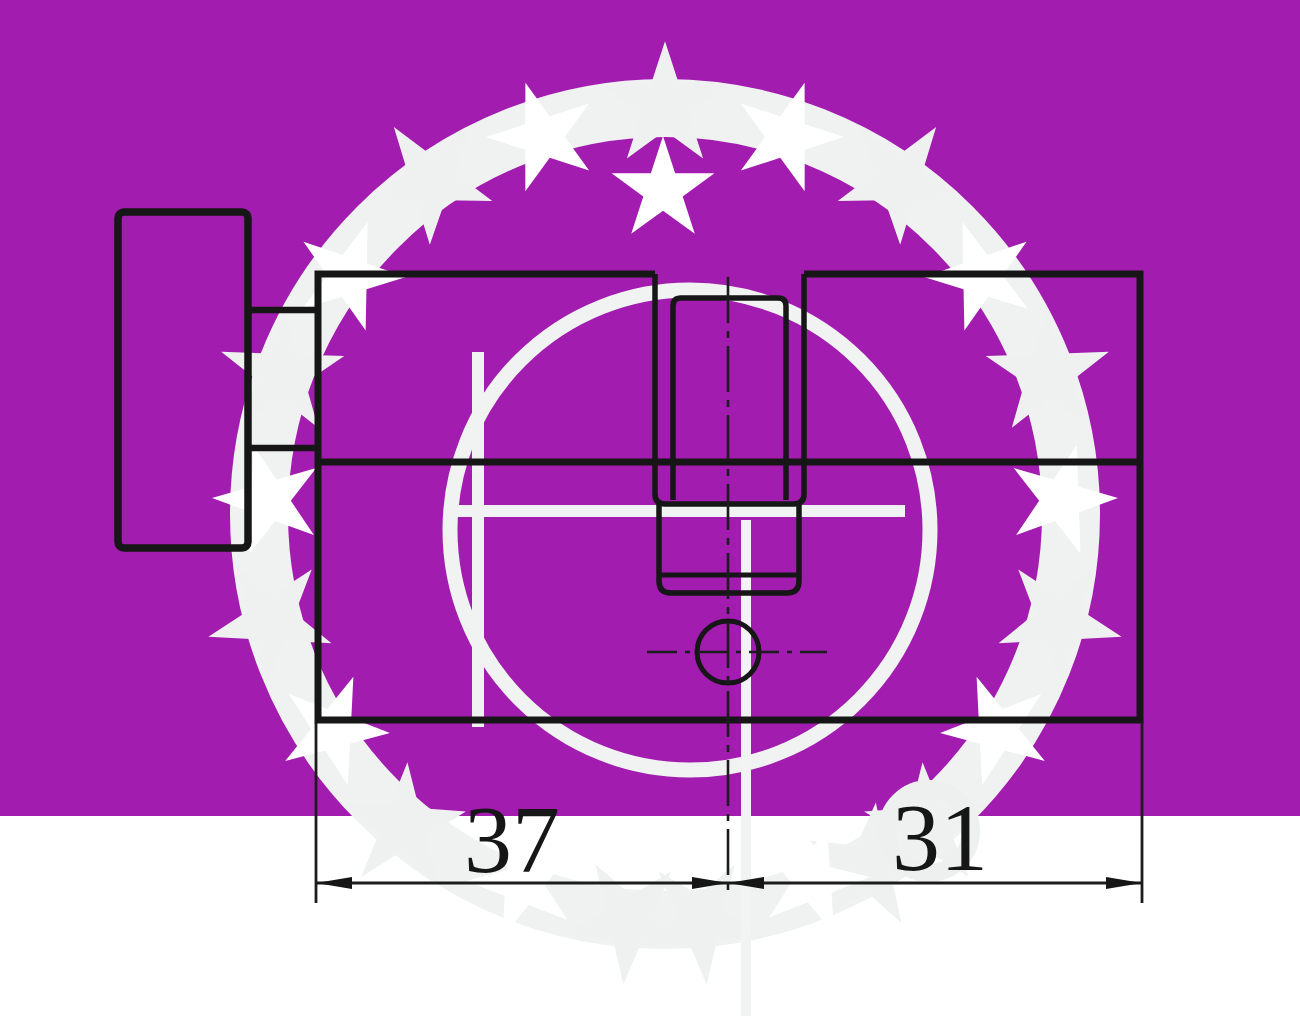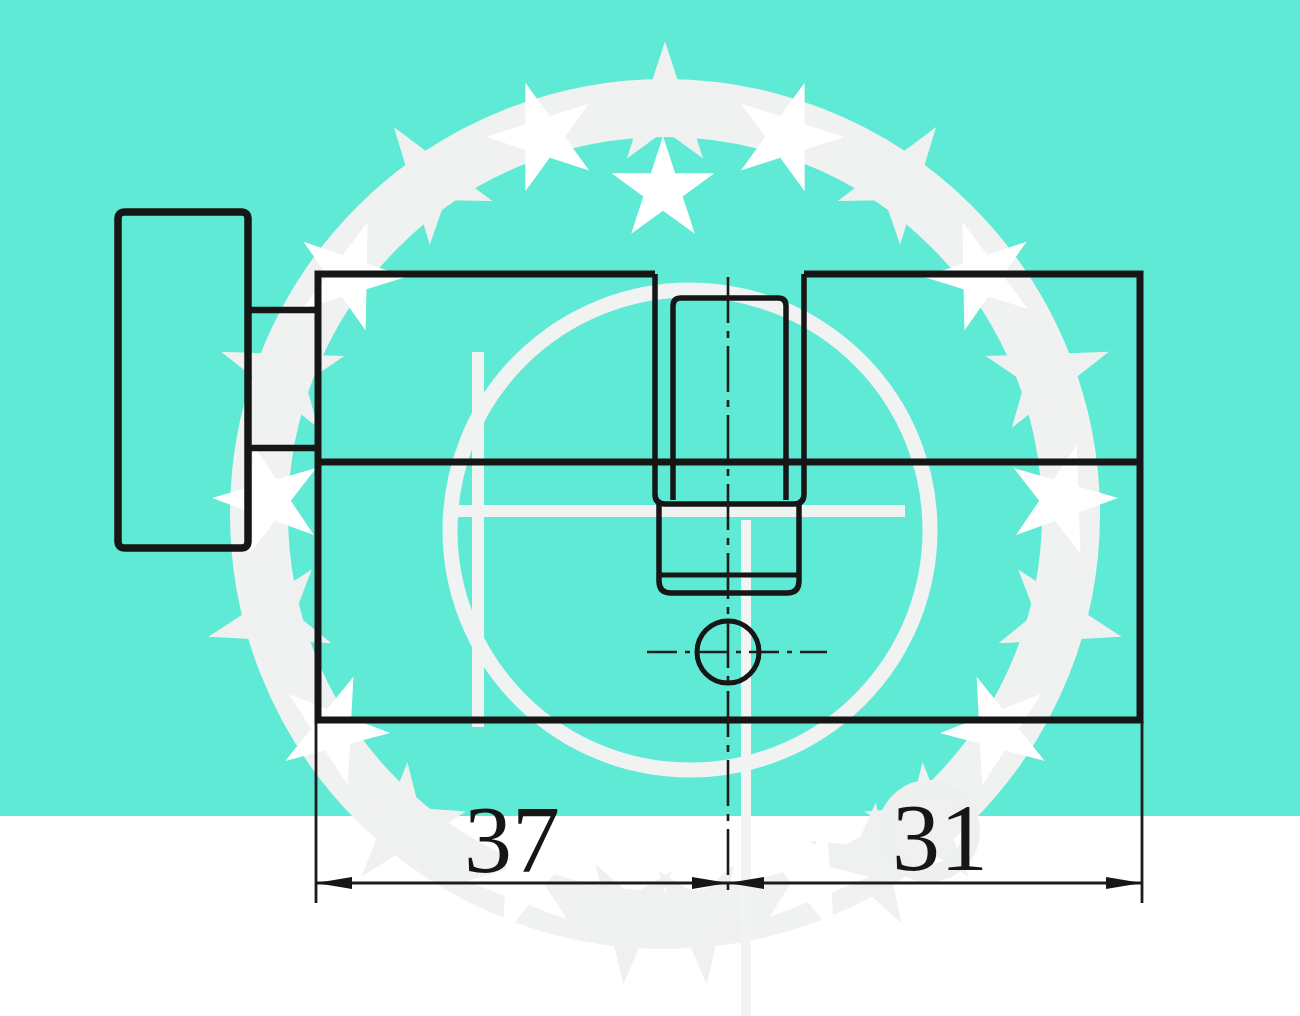--- a/index.html
+++ b/index.html
@@ -1,17 +1,17 @@
 <!DOCTYPE html>
 <html><head>
 <meta charset="utf-8">
 <style>
   html,body{margin:0;padding:0;}
   body{width:1300px;height:1016px;background:#ffffff;overflow:hidden;}
-  .stage{position:relative;width:1300px;height:816px;background:#5eead4;}
+  .stage{position:relative;width:1300px;height:816px;background:#a21caf;}
   .stage svg{position:absolute;left:0;top:0;}
   text.dim{
     font-family:"Liberation Serif", serif;
     font-size:96px;
     fill:#161616;
     text-anchor:middle;
   }
 </style>
 </head>
 <body>

